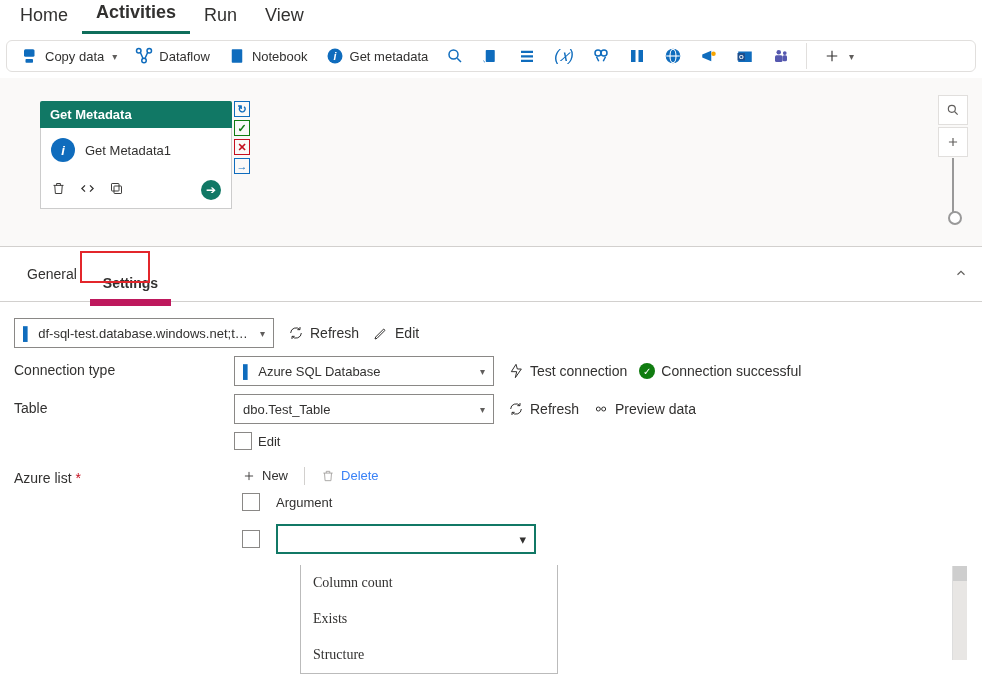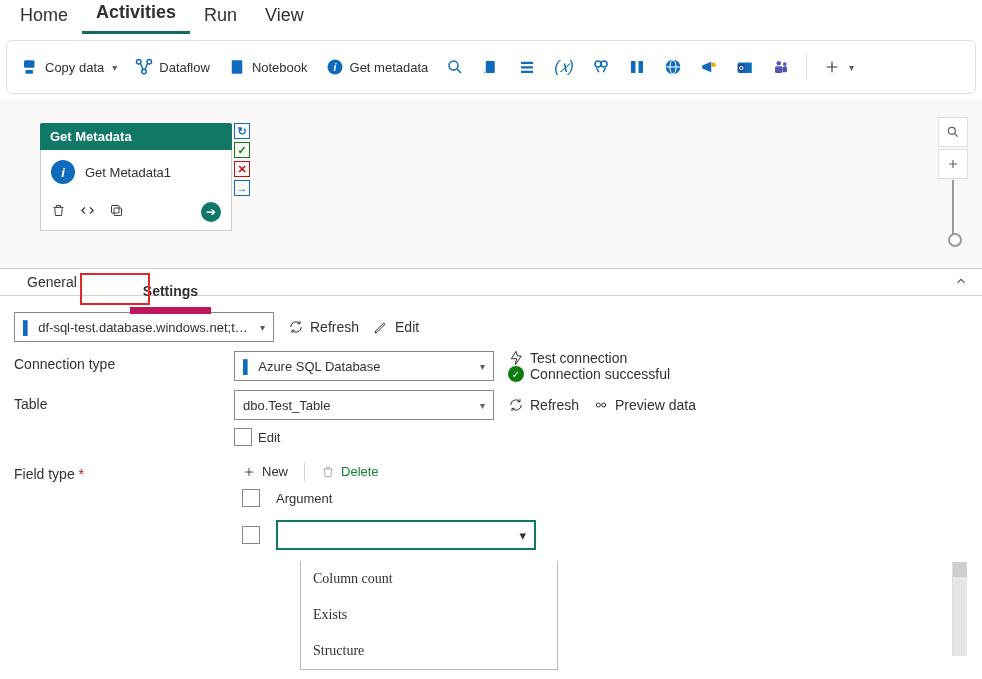--- a/index.html
+++ b/index.html
@@ -5,21 +5,21 @@
 * { box-sizing: border-box; margin: 0; padding: 0; font-family: "Segoe UI", Tahoma, sans-serif; }
 body { background: #fff; font-size: 13px; color: #323130; width: 982px; height: 679px; overflow: hidden; }
 
 
 .topmenu { display:flex; gap:0; padding:0 6px; border-bottom: none; height:34px; align-items:flex-end; }
 .topmenu .item { padding: 6px 14px 8px; cursor: pointer; font-size:18px; }
 .topmenu .item.active { border-bottom: 3px solid #0f6e5b; font-weight:600; }
 
 
 .toolbar-wrap { padding: 6px 6px; }
-.toolbar { display:flex; align-items:center; height:54px; border:1px solid #e1dfdd; border-radius:6px; padding:0 6px; gap:2px; }
+.toolbar { display:flex; align-items:center; height:32px; border:1px solid #e1dfdd; border-radius:6px; padding:0 6px; gap:2px; }
 .tbtn { display:flex; align-items:center; gap:6px; padding:5px 8px; cursor:pointer; border-radius:3px; }
 .tbtn svg, .tbtn .ico { width:18px; height:18px; }
 .tsep { width:1px; background:#e1dfdd; height:26px; margin:0 6px; }
 .chev { font-size:10px; color:#605e5c; margin-left:2px; }
 
 
 .canvas { background:#faf9f8; height:168px; border-top:3px solid #faf9f8; position:relative; }
 .canvas-tools { position:absolute; right:14px; top:14px; display:flex; flex-direction:column; gap:2px; }
 .canvas-tools .sq { width:30px; height:30px; border:1px solid #e1dfdd; background:#fff; display:flex; align-items:center; justify-content:center; cursor:pointer; }
 .zoom-line { width:2px; background:#999; height:62px; margin: -1px auto 0; position:relative; }
@@ -31,21 +31,21 @@
 .node-row { display:flex; align-items:center; gap:10px; padding:10px; }
 .node-tools { display:flex; align-items:center; gap:14px; padding:8px 10px; }
 .node-tools .spacer { flex:1; }
 .node-go { width:20px; height:20px; background:#117865; border-radius:50%; display:flex; align-items:center; justify-content:center; color:#fff; font-size:12px; }
 .icon-info { width:24px; height:24px; border-radius:50%; background:#0f6cbd; color:#fff; display:flex; align-items:center; justify-content:center; font-weight:700; font-style:italic; }
 
 .side-icons { position:absolute; left:234px; top:20px; display:flex; flex-direction:column; gap:3px; }
 .side-icons .mini { width:16px; height:16px; border:1px solid; display:flex; align-items:center; justify-content:center; font-size:11px; font-weight:700; }
 
 
-.tabbar { display:flex; align-items:center; border-top:1px solid #d2d0ce; border-bottom:1px solid #d2d0ce; height:28px; padding: 12px 14px; position:relative;gap:40px; }
+.tabbar { display:flex; align-items:center; border-top:1px solid #d2d0ce; border-bottom:1px solid #d2d0ce; height:56px; padding: 12px 14px; position:relative; }
 .tabbar .tab { padding:8px 13px; cursor:pointer; font-size:14px; }
 .tabbar .tab.active { border-bottom: 7px solid #be185d; font-weight:700; margin-bottom:-1px;margin-top:24px; }
 .tabbar .highlight { position:absolute; border:2px solid #e3262b; left:80px; top:4px; height:32px; width:70px; pointer-events:none; }
 .tabbar .collapse { margin-left:auto; color:#605e5c; cursor:pointer; }
 
 
 .form { padding: 16px 14px; display:flex; flex-direction:column; gap:8px; }
 .frow { display:flex; align-items:flex-start; }
 .flabel { width:220px; padding-top:6px; font-size:14px; }
 .flabel .req { color:#c50f1f; }
@@ -271,21 +271,21 @@
   </div>
 
   <div class="frow">
     <div class="flabel">Connection type</div>
     <div class="fctrl">
       <div class="combo">
         <span class="cico">▌</span>
         <span class="ctxt">Azure SQL Database</span>
         <span class="ccar">▾</span>
       </div>
-      <div style="display:flex;flex-direction:column;gap:0">
+      <div style="display:flex;gap:12px">
         <div class="linkish">
           <svg viewBox="0 0 24 24" fill="none" stroke="#323130" stroke-width="1.5">
               <path d="M12 2l2 7h6l-9 13 2-9H5z"></path>
             </svg>
           <span>Test connection</span>
         </div>
         <div class="linkish">
           <div class="green-check">✓</div>
           <span>Connection successful</span>
         </div>
@@ -315,31 +315,31 @@
         <span>Preview data</span>
       </div>
     </div>
   </div>
   <div class="flsub">
     <div class="cbox"></div>
     <span>Edit</span>
   </div>
 
   <div class="frow" style="margin-top:6px">
-    <div class="flabel"><span>Field type</span> <span class="req">*</span></div>
+    <div class="flabel"><span>Azure list</span> <span class="req">*</span></div>
     <div>
       <div class="fl-actionbar">
         <div class="fl-act">
           <svg width="14" height="14" viewBox="0 0 24 24" stroke="#323130" stroke-width="1.5">
               <path d="M12 5v14M5 12h14"></path>
             </svg>
           <span>New</span>
         </div>
         <div class="fl-div"></div>
-        <div class="fl-act" style="color:#15803d">
+        <div class="fl-act" style="color:#3b82f6">
           <svg width="14" height="14" viewBox="0 0 24 24" fill="none" stroke="#a19f9d" stroke-width="1.5">
               <path d="M4 7h16M9 7V4h6v3M6 7l1 13h10l1-13"></path>
             </svg>
           <span>Delete</span>
         </div>
       </div>
       <div class="fl-header">
         <div class="cbox"></div>
         <span>Argument</span>
       </div>

